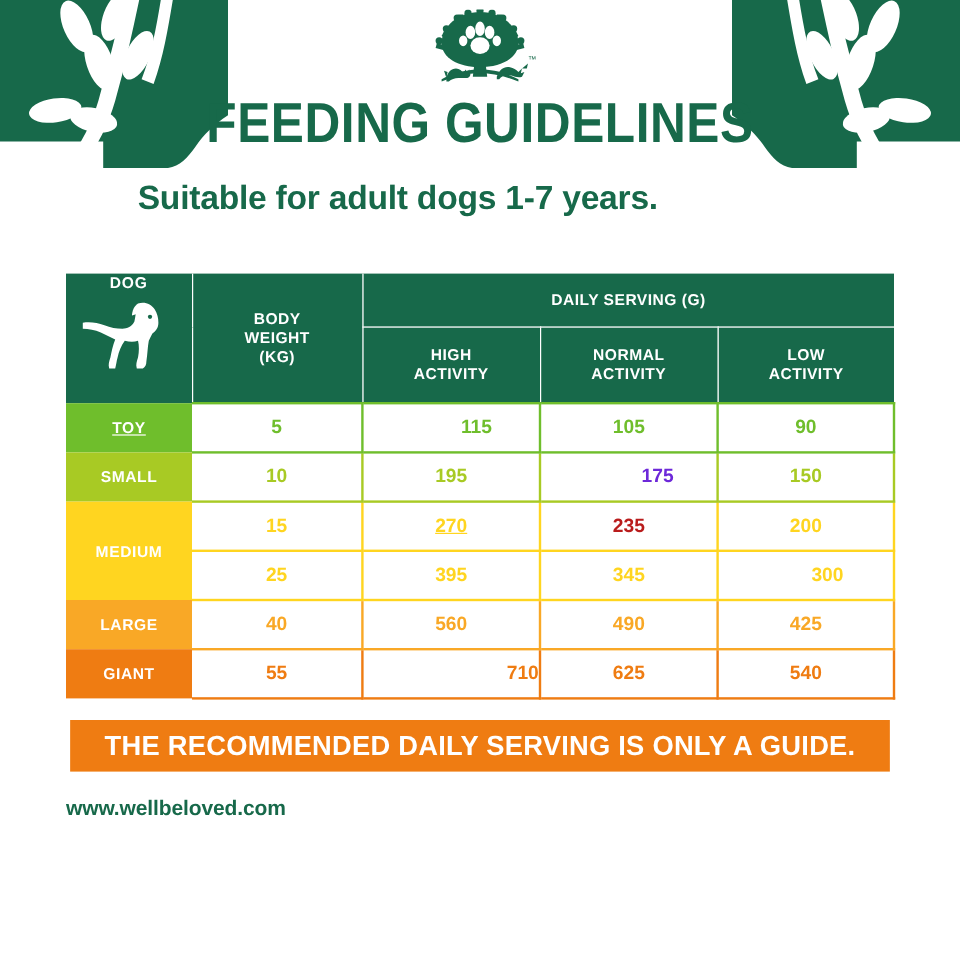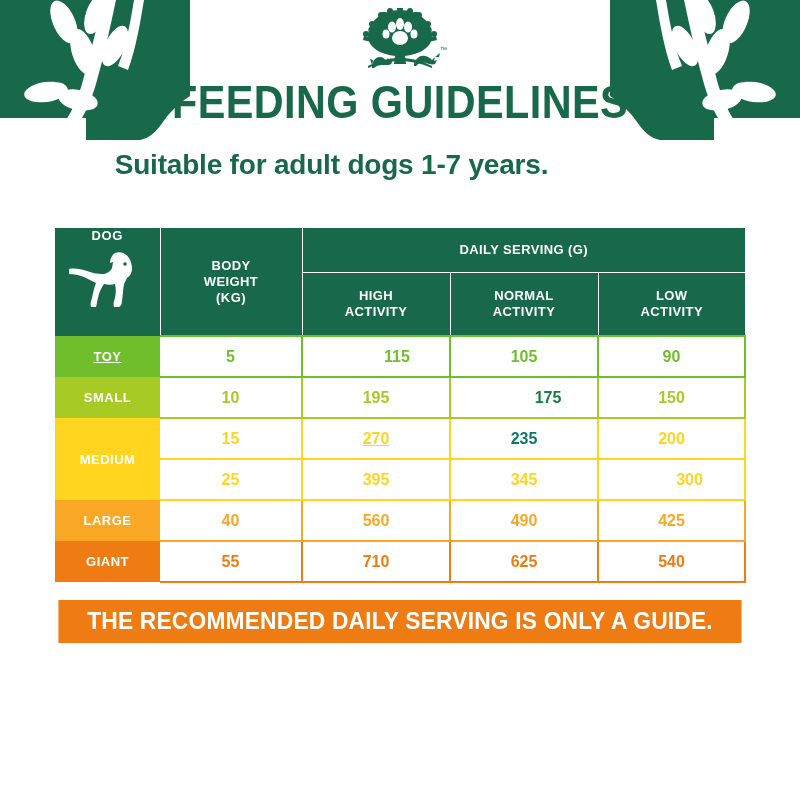--- a/index.html
+++ b/index.html
@@ -309,52 +309,53 @@
           <td class="rowlabel" rowspan="1" style="background: rgb(111, 190, 44); text-decoration: underline;">TOY</td>
           <td class="val" style="color: rgb(111, 190, 44); border-top: 2px solid rgb(111, 190, 44); border-right: 2px solid rgb(111, 190, 44); border-bottom: 2px solid rgb(111, 190, 44); border-left: none; border-image: initial;">5</td>
           <td class="val" style="color: rgb(111, 190, 44); border: 2px solid rgb(111, 190, 44); padding-left: 42px;">115</td>
           <td class="val" style="color: rgb(111, 190, 44); border: 2px solid rgb(111, 190, 44);">105</td>
           <td class="val" style="color: rgb(111, 190, 44); border: 2px solid rgb(111, 190, 44);">90</td>
         </tr>
         <tr>
           <td class="rowlabel" rowspan="1" style="background: rgb(168, 202, 36);">SMALL</td>
           <td class="val" style="color: rgb(168, 202, 36); border-top: 2px solid rgb(168, 202, 36); border-right: 2px solid rgb(168, 202, 36); border-bottom: 2px solid rgb(168, 202, 36); border-left: none; border-image: initial;">10</td>
           <td class="val" style="color: rgb(168, 202, 36); border: 2px solid rgb(168, 202, 36);">195</td>
-          <td class="val" style="color: #15803d; border: 2px solid rgb(168, 202, 36); padding-left: 48px;">175</td>
+          <td class="val" style="color: #6d28d9; border: 2px solid rgb(168, 202, 36); padding-left: 48px;">175</td>
           <td class="val" style="color: rgb(168, 202, 36); border: 2px solid rgb(168, 202, 36);">150</td>
         </tr>
         <tr>
           <td class="rowlabel" rowspan="2" style="background: rgb(255, 213, 32);">MEDIUM</td>
           <td class="val" style="color: rgb(255, 213, 32); border-top: 2px solid rgb(255, 213, 32); border-right: 2px solid rgb(255, 213, 32); border-bottom: 2px solid rgb(255, 213, 32); border-left: none; border-image: initial;">15</td>
           <td class="val" style="color: rgb(255, 213, 32); border: 2px solid rgb(255, 213, 32); text-decoration: underline;">270</td>
-          <td class="val" style="color: #0f766e; border: 2px solid rgb(255, 213, 32);">235</td>
+          <td class="val" style="color: #b91c1c; border: 2px solid rgb(255, 213, 32);">235</td>
           <td class="val" style="color: rgb(255, 213, 32); border: 2px solid rgb(255, 213, 32);">200</td>
         </tr>
         <tr>
           <td class="val" style="color: rgb(255, 213, 32); border-top: 2px solid rgb(255, 213, 32); border-right: 2px solid rgb(255, 213, 32); border-bottom: 2px solid rgb(255, 213, 32); border-left: none; border-image: initial;">25</td>
           <td class="val" style="color: rgb(255, 213, 32); border: 2px solid rgb(255, 213, 32);">395</td>
           <td class="val" style="color: rgb(255, 213, 32); border: 2px solid rgb(255, 213, 32);">345</td>
           <td class="val" style="color: rgb(255, 213, 32); border: 2px solid rgb(255, 213, 32); padding-left: 36px;">300</td>
         </tr>
         <tr>
           <td class="rowlabel" rowspan="1" style="background: rgb(249, 168, 38);">LARGE</td>
           <td class="val" style="color: rgb(249, 168, 38); border-top: 2px solid rgb(249, 168, 38); border-right: 2px solid rgb(249, 168, 38); border-bottom: 2px solid rgb(249, 168, 38); border-left: none; border-image: initial;">40</td>
           <td class="val" style="color: rgb(249, 168, 38); border: 2px solid rgb(249, 168, 38);">560</td>
           <td class="val" style="color: rgb(249, 168, 38); border: 2px solid rgb(249, 168, 38);">490</td>
           <td class="val" style="color: rgb(249, 168, 38); border: 2px solid rgb(249, 168, 38);">425</td>
         </tr>
         <tr>
           <td class="rowlabel" rowspan="1" style="background: rgb(239, 124, 18);">GIANT</td>
           <td class="val" style="color: rgb(239, 124, 18); border-top: 2px solid rgb(239, 124, 18); border-right: 2px solid rgb(239, 124, 18); border-bottom: 2px solid rgb(239, 124, 18); border-left: none; border-image: initial;">55</td>
-          <td class="val" style="color: rgb(239, 124, 18); border: 2px solid rgb(239, 124, 18);">710</td>
+          <td class="val" style="color: rgb(239, 124, 18); border: 2px solid rgb(239, 124, 18); text-align: right;">710</td>
           <td class="val" style="color: rgb(239, 124, 18); border: 2px solid rgb(239, 124, 18);">625</td>
           <td class="val" style="color: rgb(239, 124, 18); border: 2px solid rgb(239, 124, 18);">540</td>
         </tr>
       </tbody>
   </table>
 </div>
 
 <div class="banner">
   <span>THE RECOMMENDED DAILY SERVING IS ONLY A GUIDE.</span>
 </div>
 
 <div class="footnote">
+  <span class="last">www.wellbeloved.com</span>
 </div>
 
 </body></html>

